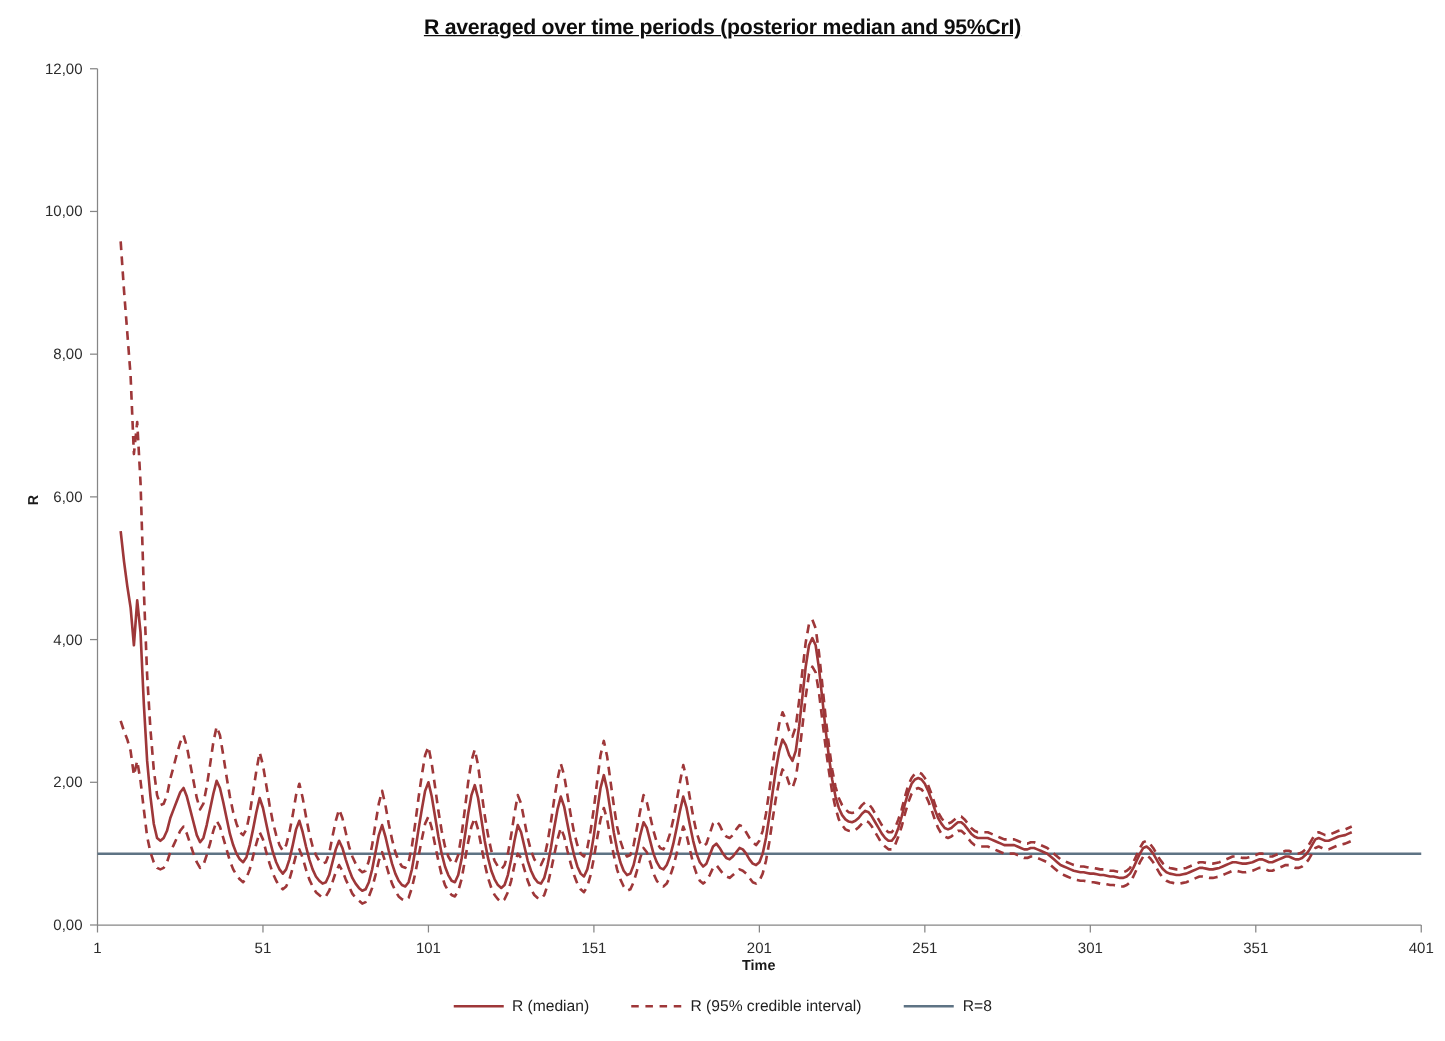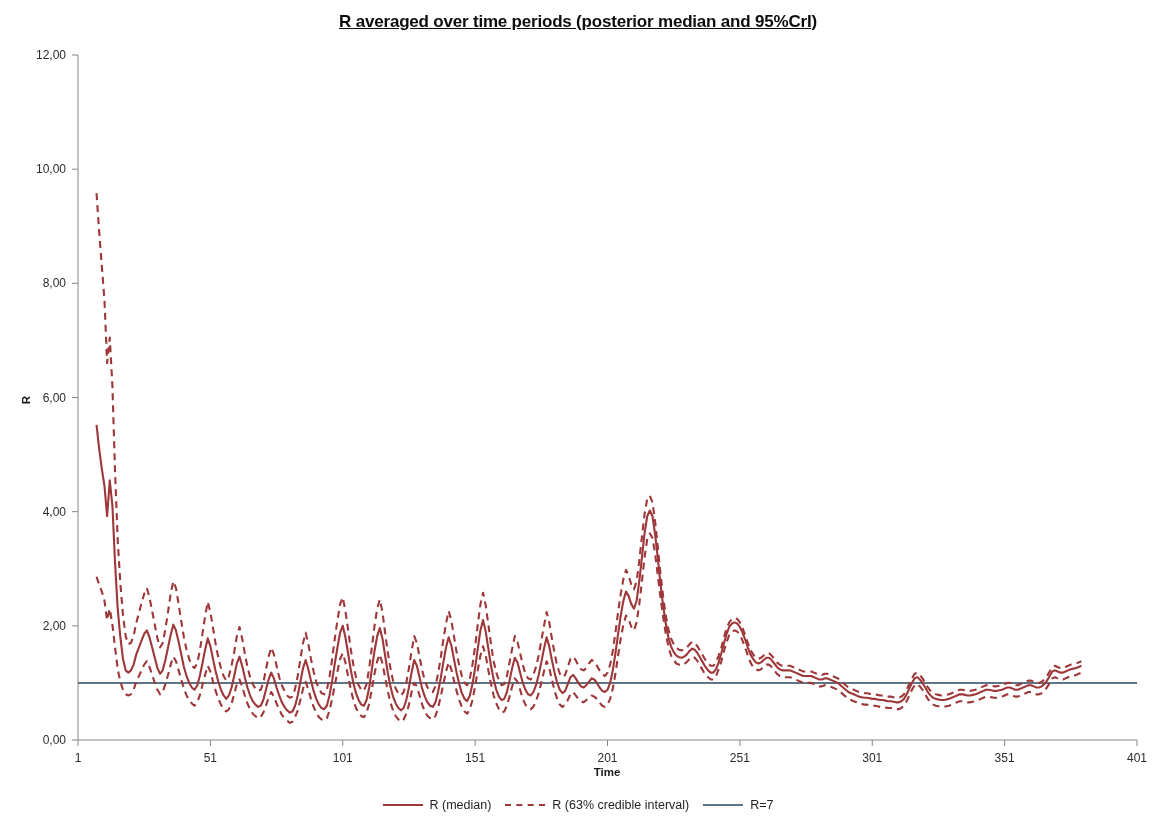--- a/index.html
+++ b/index.html
@@ -49,21 +49,21 @@
     fill: #1a1a1a;
   }
   #legend {
     position: absolute;
     left: 0;
     top: 798px;
     width: 1156px;
     display: flex;
     justify-content: center;
     align-items: center;
-    gap: 14px;
+    gap: 34px;
   }
   .legend-item {
     display: flex;
     align-items: center;
     gap: 7px;
   }
   .legend-item span.legend-text {
     font-size: 12.5px;
     color: #1f1f1f;
     white-space: nowrap;
@@ -140,21 +140,21 @@
     <text id="x-axis-title" class="axis-title" x="607" y="776" text-anchor="middle">Time</text>
   </svg>
 
   <div id="legend">
       <div class="legend-item">
         <span class="swatch" style="border-top-color: rgb(158, 55, 57);"></span>
         <span class="legend-text">R (median)</span>
       </div>
       <div class="legend-item">
         <span class="swatch dashed" style="border-top-color: rgb(158, 55, 57);"></span>
-        <span class="legend-text">R (63% credible interval)</span>
+        <span class="legend-text">R (95% credible interval)</span>
       </div>
       <div class="legend-item">
         <span class="swatch" style="border-top-color: rgb(94, 115, 132);"></span>
-        <span class="legend-text">R=7</span>
+        <span class="legend-text">R=8</span>
       </div>
     </div>
 
 </div>
 
 </body></html>

